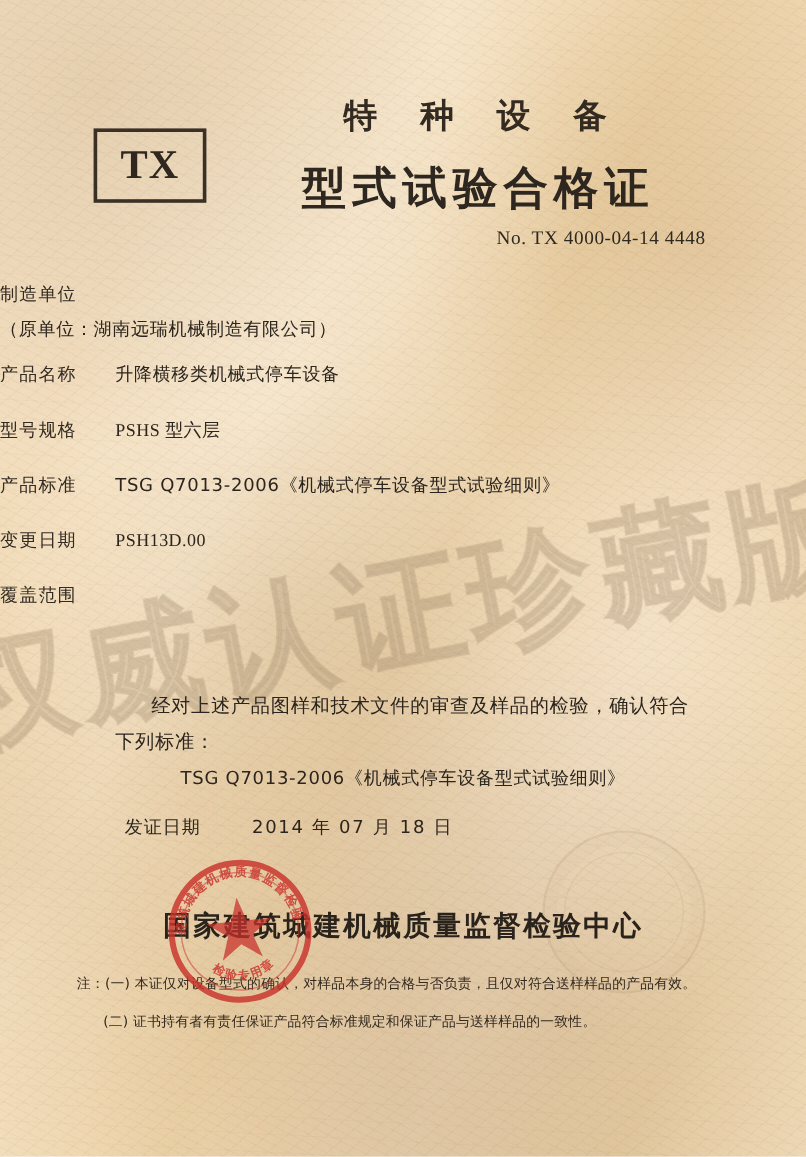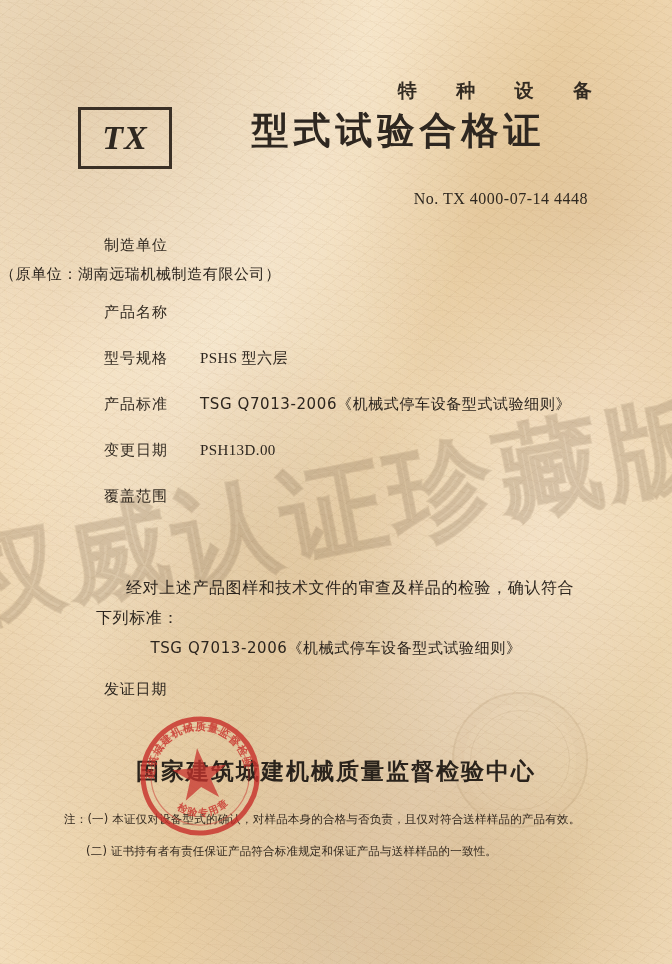--- a/index.html
+++ b/index.html
@@ -89,45 +89,43 @@
     align-items: center;
     justify-content: center;
     z-index: 5;
   }
   #tx-box .tx-label {
     font-family: "Liberation Serif", serif;
     font-size: 34px;
     font-weight: 700;
     color: #2f2820;
     letter-spacing: 1px;
-    font-style: italic;
   }
 
   #title-block {
     left: 186px; top: 78px;
     width: 420px;
     z-index: 5;
     text-align: center;
   }
   #title-line1 {
-    font-family: Liberation Mono, monospace;
-    font-size: 19px;
+    font-family: Liberation Sans, sans-serif;
+    font-size: 28px;
     font-weight: 700;
     letter-spacing: 14px;
     color: #332b22;
     margin-left: 14px;
-    text-align: right;
   }
   #title-line2 {
     font-family: "DejaVu Sans", sans-serif;
     font-size: 37px;
     font-weight: 700;
     letter-spacing: 5px;
     color: #2e2720;
-    margin-top: 2px;
+    margin-top: 16px;
     margin-left: 5px;
   }
 
   #serial-no {
     left: 0; top: 190px;
     width: 588px;
     text-align: right;
     font-family: "Liberation Serif", serif;
     font-size: 16px;
     letter-spacing: 0.5px;
@@ -138,21 +136,20 @@
   
   #fields {
     left: 0; top: 236px;
     width: 672px;
     z-index: 5;
   }
   .field-row {
     display: flex;
     align-items: baseline;
     margin-bottom: 21px;
-    padding-left: 104px;
   }
   .field-label {
     font-family: "DejaVu Sans", sans-serif;
     font-size: 15px;
     color: #332b22;
     width: 96px;
     flex: none;
     letter-spacing: 1px;
   }
   .field-value {
@@ -291,31 +288,32 @@
 
   <div id="tx-box" class="layer">
     <span class="tx-label">TX</span>
   </div>
 
   <div id="title-block" class="layer">
     <div id="title-line1">特 种 设 备</div>
     <div id="title-line2">型式试验合格证</div>
   </div>
 
-  <div id="serial-no" class="layer">No. TX 4000-07-14 4448</div>
+  <div id="serial-no" class="layer">No. TX 4000-04-14 4448</div>
 
   <div id="fields" class="layer">
 
     <div class="field-row">
       <span class="field-label">制造单位</span>
     </div>
     <div class="field-subvalue">（原单位：湖南远瑞机械制造有限公司）</div>
 
     <div class="field-row wide-gap">
       <span class="field-label">产品名称</span>
+      <span class="field-value">升降横移类机械式停车设备</span>
     </div>
 
     <div class="field-row wide-gap">
       <span class="field-label">型号规格</span>
       <span class="field-value mono">PSHS 型六层</span>
     </div>
 
     <div class="field-row wide-gap">
       <span class="field-label">产品标准</span>
       <span class="field-value">TSG Q7013-2006《机械式停车设备型式试验细则》</span>
@@ -334,20 +332,21 @@
 
   <div id="body-text" class="layer">
     <span class="indent"></span><span>经对上述产品图样和技术文件的审查及样品的检验，确认符合下列标准：</span>
   </div>
 
   <div id="standard-ref" class="layer">TSG Q7013-2006《机械式停车设备型式试验细则》</div>
 
   <div id="dates" class="layer">
     <div class="date-row">
       <span class="date-label">发证日期</span>
+      <span class="date-value">2014 年  07 月 18 日</span>
     </div>
   </div>
 
   <div id="ghost-stamp" class="layer"></div>
 
   <div id="seal" class="layer">
     <svg width="128" height="128" viewBox="0 0 128 128" aria-hidden="true">
       <defs>
         <path id="sealArcTop" d="M 18,64 A 46,46 0 0 1 110,64"></path>
         <path id="sealArcBottom" d="M 24,64 A 40,40 0 0 0 104,64"></path>

